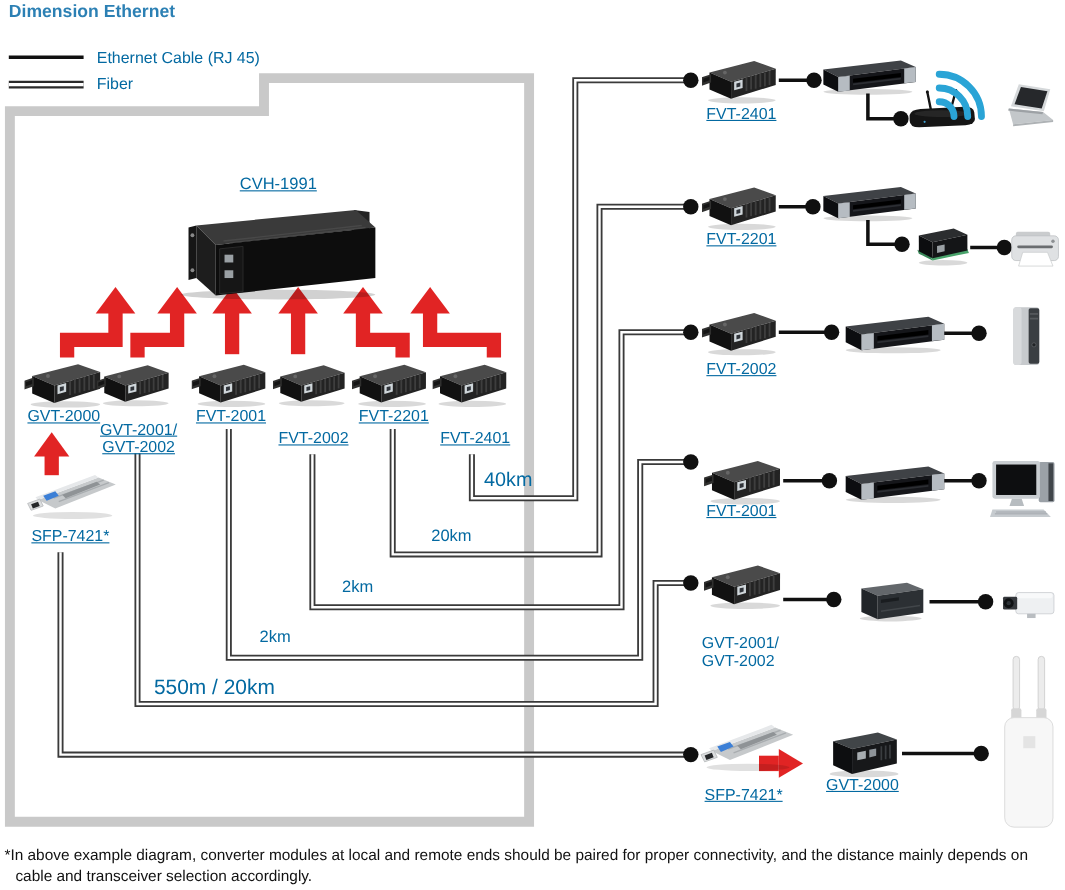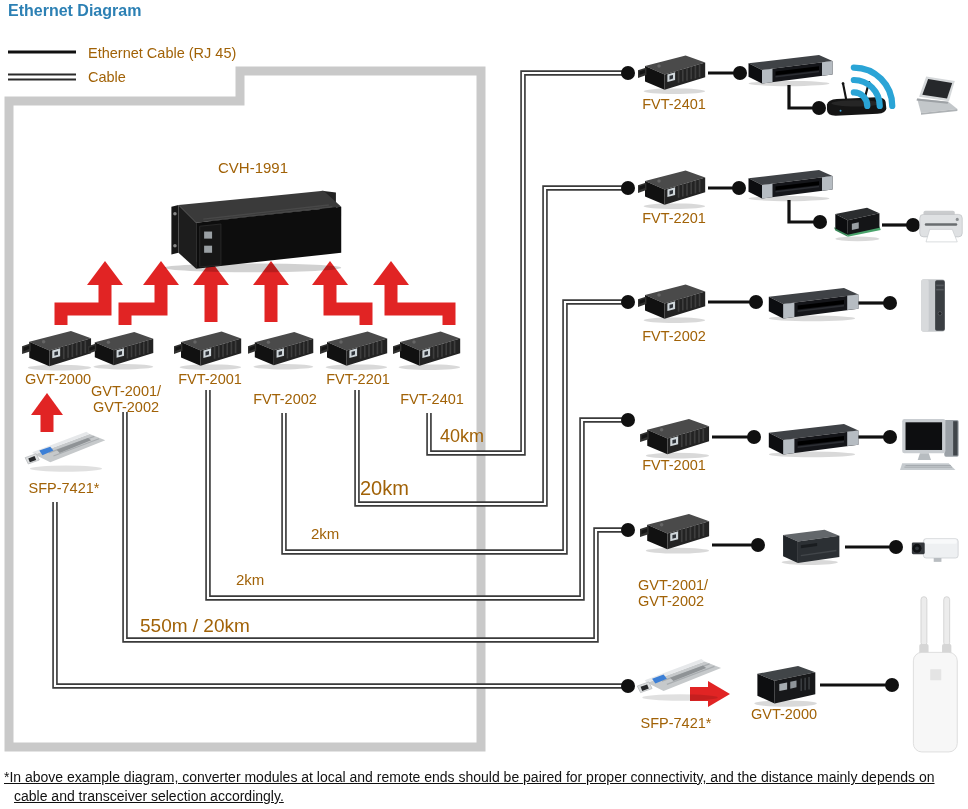--- a/index.html
+++ b/index.html
@@ -1,24 +1,24 @@
 <!DOCTYPE html>
 <html><head>
 <meta charset="utf-8">
 <style>
   html,body{margin:0;padding:0;background:#fff;}
   body{width:968px;height:809px;position:relative;overflow:hidden;
        font-family:"Liberation Sans","DejaVu Sans",sans-serif;color:#1c1c1c;}
   .layer{position:absolute;left:0;top:0;width:968px;height:809px;}
-  .txt{position:absolute;white-space:nowrap;font-size:14.5px;color:#a16207;line-height:16px;}
-  .ctr{text-align:center;}
+  .txt{position:absolute;white-space:nowrap;font-size:14.5px;color:#0369a1;line-height:16px;}
+  .ctr{text-align:center;text-decoration:underline;}
   #title{left:8px;top:3px;font-size:16px;font-weight:bold;color:#2c80b4;}
   .dev{position:absolute;}
   #footnote{position:absolute;left:4px;top:768px;width:925px;font-size:14px;
-            line-height:19px;white-space:normal;padding-left:10px;text-indent:-10px;color:#111;text-decoration:underline;}
+            line-height:19px;white-space:normal;padding-left:10px;text-indent:-10px;color:#111;}
   svg{display:block;}
 </style>
 </head>
 <body>
 
 <svg width="0" height="0" style="position:absolute">
 <defs>
   <symbol id="sym-converter" viewBox="0 0 100 64">
     <ellipse cx="52" cy="58" rx="44" ry="4" fill="rgba(0,0,0,0.15)"></ellipse>
     <polygon points="10,22 68,7 96,17 38,34" fill="#4a4a4a"></polygon>
@@ -347,39 +347,39 @@
 <svg class="dev" style="left:634px;top:648px;width:92px;height:58px">
     <use href="#sym-sfp"></use>
   </svg>
 <svg class="dev" style="left:748px;top:658px;width:72px;height:52px">
     <use href="#sym-gvtbox"></use>
   </svg>
 <svg class="dev" style="left:910px;top:590px;width:54px;height:172px">
     <use href="#sym-ap"></use>
   </svg>
 
-<div id="title" class="txt">Ethernet Diagram</div>
+<div id="title" class="txt">Dimension Ethernet</div>
 <div class="txt" style="left:88px;top:45px">Ethernet Cable (RJ 45)</div>
-<div class="txt" style="left:88px;top:69px">Cable</div>
+<div class="txt" style="left:88px;top:69px">Fiber</div>
 
 <div class="txt ctr" style="left:193px;top:160px;width:120px;font-size:15px">CVH-1991</div>
 
 <div class="txt ctr" style="left:16px;top:371px;width:84px">GVT-2000</div>
 <div class="txt ctr" style="left:84px;top:383px;width:84px">
   <div>GVT-2001/</div>
   <div>GVT-2002</div>
 </div>
 <div class="txt ctr" style="left:168px;top:371px;width:84px">FVT-2001</div>
 <div class="txt ctr" style="left:243px;top:391px;width:84px">FVT-2002</div>
 <div class="txt ctr" style="left:316px;top:371px;width:84px">FVT-2201</div>
 <div class="txt ctr" style="left:390px;top:391px;width:84px">FVT-2401</div>
 <div class="txt ctr" style="left:14px;top:480px;width:100px">SFP-7421*</div>
 
 <div class="txt" style="left:440px;top:428px;font-size:18px">40km</div>
-<div class="txt" style="left:360px;top:480px;font-size:20px">20km</div>
+<div class="txt" style="left:392px;top:480px;font-size:15px">20km</div>
 <div class="txt" style="left:311px;top:526px;font-size:15px">2km</div>
 <div class="txt" style="left:236px;top:572px;font-size:15px">2km</div>
 <div class="txt" style="left:140px;top:618px;font-size:19px">550m / 20km</div>
 
 <div class="txt ctr" style="left:634px;top:96px;width:80px">FVT-2401</div>
 <div class="txt ctr" style="left:634px;top:210px;width:80px">FVT-2201</div>
 <div class="txt ctr" style="left:634px;top:328px;width:80px">FVT-2002</div>
 <div class="txt ctr" style="left:634px;top:457px;width:80px">FVT-2001</div>
 <div class="txt" style="left:638px;top:577px">
   <div>GVT-2001/</div>

